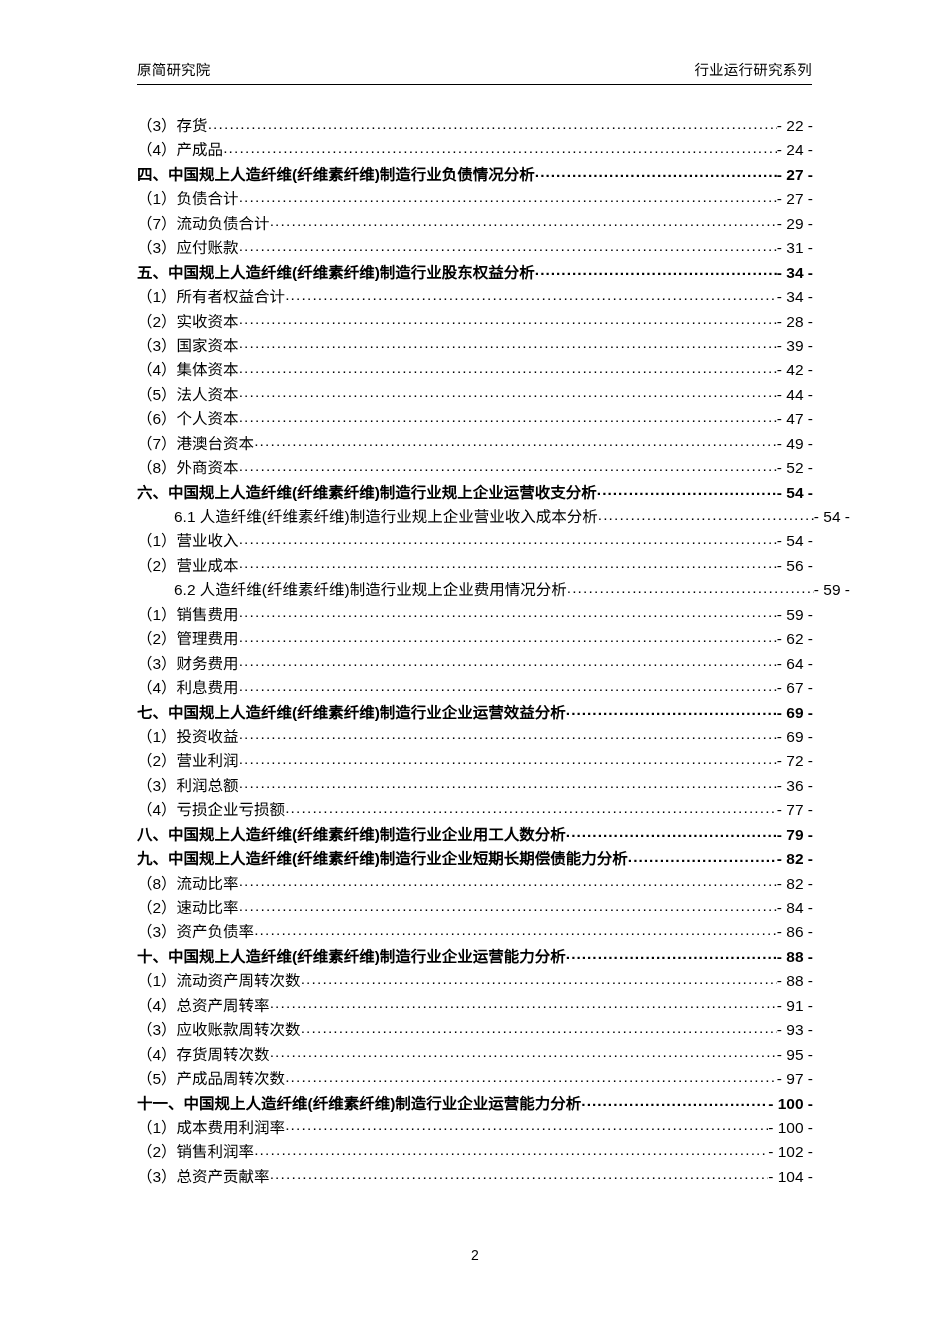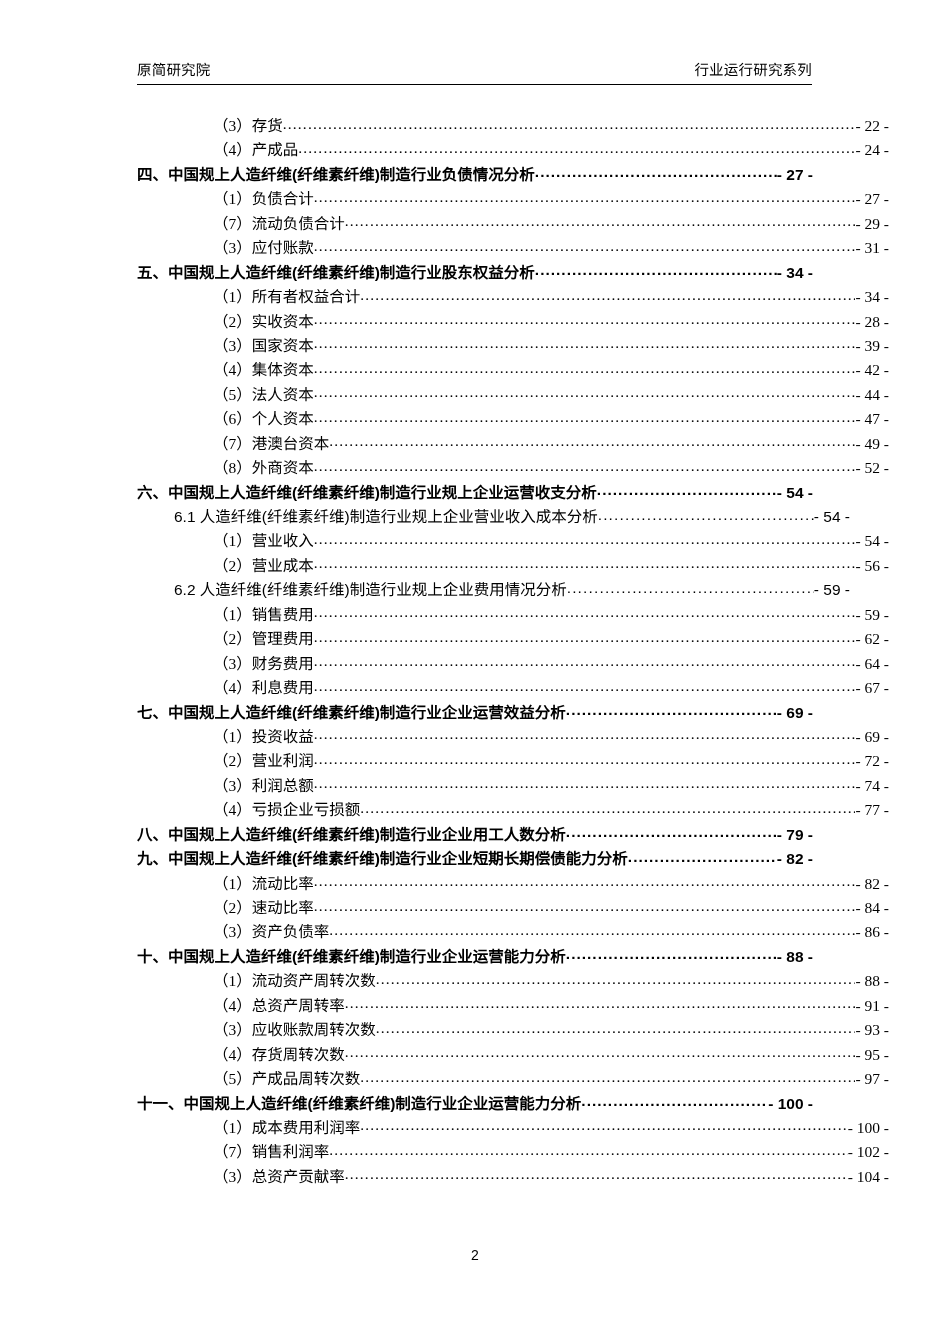--- a/index.html
+++ b/index.html
@@ -101,22 +101,20 @@
   .lvl1 .leader::before { font-weight: bold; letter-spacing: 1.0px; }
 
   .lvl2 {
     font-weight: normal;
     margin-left: 37px;
   }
   .lvl2 .leader::before { letter-spacing: 1.15px; }
 
   .lvl3 {
     font-weight: normal;
-    margin-left: 76px;
-    font-family: Liberation Serif, serif;
   }
   .lvl3 .leader::before { letter-spacing: 1.15px; }
 
   .lvl1 .pageno,
   .lvl2 .pageno,
   .lvl3 .pageno { font-weight: inherit; }
 
   
   .page-footer {
     position: absolute;
@@ -270,39 +268,39 @@
         <span class="pageno">- 69 -</span>
       </div>
       <div class="toc-entry lvl3">
         <span class="title">（2）营业利润</span>
         <span class="leader"></span>
         <span class="pageno">- 72 -</span>
       </div>
       <div class="toc-entry lvl3">
         <span class="title">（3）利润总额</span>
         <span class="leader"></span>
-        <span class="pageno">- 74 -</span>
+        <span class="pageno">- 36 -</span>
       </div>
       <div class="toc-entry lvl3">
         <span class="title">（4）亏损企业亏损额</span>
         <span class="leader"></span>
         <span class="pageno">- 77 -</span>
       </div>
       <div class="toc-entry lvl1">
         <span class="title">八、中国规上人造纤维(纤维素纤维)制造行业企业用工人数分析</span>
         <span class="leader"></span>
         <span class="pageno">- 79 -</span>
       </div>
       <div class="toc-entry lvl1">
         <span class="title">九、中国规上人造纤维(纤维素纤维)制造行业企业短期长期偿债能力分析</span>
         <span class="leader"></span>
         <span class="pageno">- 82 -</span>
       </div>
       <div class="toc-entry lvl3">
-        <span class="title">（1）流动比率</span>
+        <span class="title">（8）流动比率</span>
         <span class="leader"></span>
         <span class="pageno">- 82 -</span>
       </div>
       <div class="toc-entry lvl3">
         <span class="title">（2）速动比率</span>
         <span class="leader"></span>
         <span class="pageno">- 84 -</span>
       </div>
       <div class="toc-entry lvl3">
         <span class="title">（3）资产负债率</span>
@@ -343,21 +341,21 @@
         <span class="title">十一、中国规上人造纤维(纤维素纤维)制造行业企业运营能力分析</span>
         <span class="leader"></span>
         <span class="pageno">- 100 -</span>
       </div>
       <div class="toc-entry lvl3">
         <span class="title">（1）成本费用利润率</span>
         <span class="leader"></span>
         <span class="pageno">- 100 -</span>
       </div>
       <div class="toc-entry lvl3">
-        <span class="title">（7）销售利润率</span>
+        <span class="title">（2）销售利润率</span>
         <span class="leader"></span>
         <span class="pageno">- 102 -</span>
       </div>
       <div class="toc-entry lvl3">
         <span class="title">（3）总资产贡献率</span>
         <span class="leader"></span>
         <span class="pageno">- 104 -</span>
       </div>
     </div>
 

